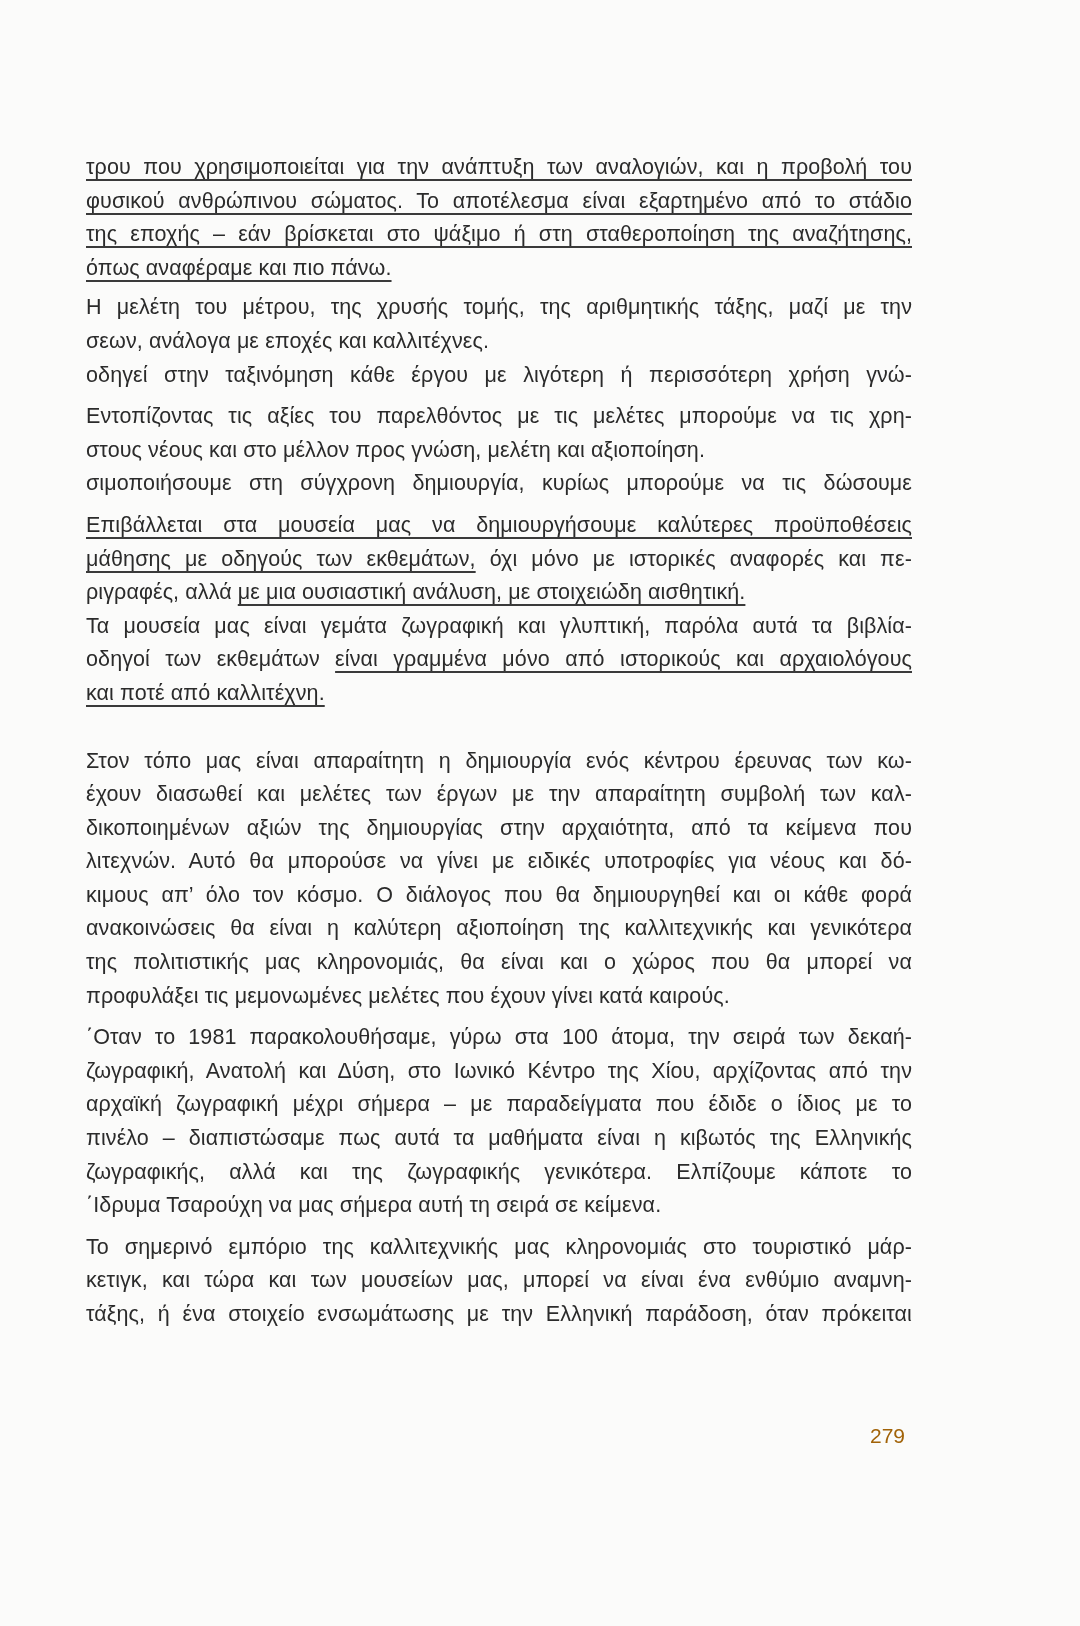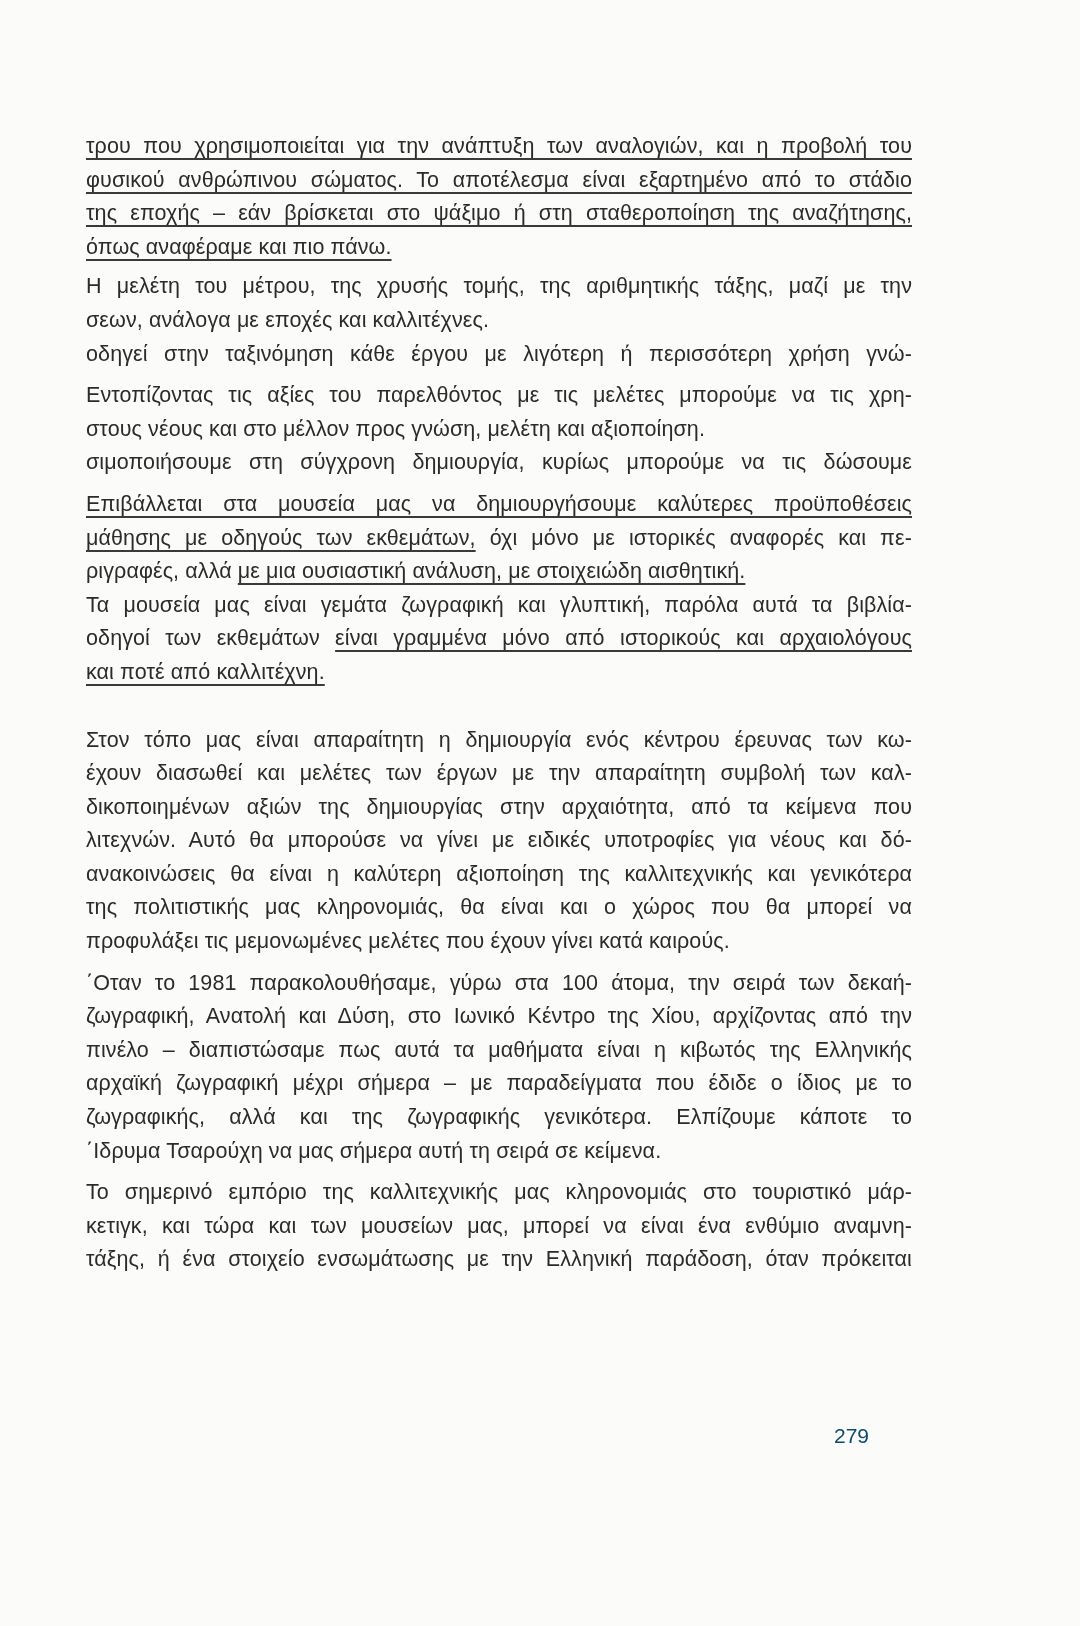--- a/index.html
+++ b/index.html
@@ -7,21 +7,21 @@
     width: 1080px; height: 1626px;
     background: #fbfbfa;
     position: relative;
     overflow: hidden;
     font-family: "Liberation Sans", sans-serif;
     color: #2b2b2b;
   }
   .page {
     position: absolute;
     left: 86px;
-    top: 130px;
+    top: 151px;
     width: 826px;
   }
   .line {
     display: block;
     font-size: 21.5px;
     line-height: 33.6px;
     height: 33.6px;
     white-space: nowrap;
     letter-spacing: 0.1px;
   }
@@ -33,24 +33,24 @@
     text-decoration: underline;
     text-decoration-thickness: 1.5px;
     text-underline-offset: 5px;
     text-decoration-color: #3a3a3a;
   }
   .gap-s { height: 6px; }
   .gap-m { height: 8px; }
   .gap-l { height: 34px; }
   .page-number {
     position: absolute;
-    left: 834px;
+    left: 870px;
     top: 1424px;
     font-size: 21px;
-    color: #0c4a6e;
+    color: #a16207;
   }
 </style>
 </head>
 <body>
 
 <div class="page">
   <div>
       <span class="line just"><span class="u">τρου που χρησιμοποιείται για την ανάπτυξη των αναλογιών, και η προβολή του</span></span>
       <span class="line just"><span class="u">φυσικού ανθρώπινου σώματος. Το αποτέλεσμα είναι εξαρτημένο από το στάδιο</span></span>
       <span class="line just"><span class="u">της εποχής  – εάν βρίσκεται στο ψάξιμο ή στη σταθεροποίηση της αναζήτησης,</span></span>
@@ -76,30 +76,31 @@
       <span class="line just"><span>Τα μουσεία μας είναι γεμάτα ζωγραφική και γλυπτική, παρόλα αυτά τα βιβλία-</span></span>
       <span class="line just"><span>οδηγοί των εκθεμάτων </span><span class="u">είναι γραμμένα μόνο από ιστορικούς και αρχαιολόγους</span></span>
       <span class="line"><span class="u">και ποτέ από καλλιτέχνη.</span></span>
     </div>
   <div class="gap-l"></div>
   <div>
       <span class="line just"><span>Στον τόπο μας είναι απαραίτητη η δημιουργία ενός κέντρου έρευνας των κω-</span></span>
       <span class="line just"><span>έχουν διασωθεί και μελέτες των έργων με την απαραίτητη συμβολή των καλ-</span></span>
       <span class="line just"><span>δικοποιημένων αξιών της δημιουργίας στην αρχαιότητα, από τα κείμενα που</span></span>
       <span class="line just"><span>λιτεχνών. Αυτό θα μπορούσε να γίνει με ειδικές υποτροφίες για νέους και δό-</span></span>
+      <span class="line just"><span>κιμους απ’ όλο τον κόσμο. Ο διάλογος που θα δημιουργηθεί και οι κάθε φορά</span></span>
       <span class="line just"><span>ανακοινώσεις θα είναι η καλύτερη αξιοποίηση της καλλιτεχνικής και γενικότερα</span></span>
       <span class="line just"><span>της πολιτιστικής μας κληρονομιάς, θα είναι και ο χώρος που θα μπορεί να</span></span>
       <span class="line"><span>προφυλάξει τις μεμονωμένες μελέτες που έχουν γίνει κατά καιρούς.</span></span>
     </div>
   <div class="gap-m"></div>
   <div>
       <span class="line just"><span>΄Οταν το 1981 παρακολουθήσαμε, γύρω στα 100 άτομα, την σειρά των δεκαή-</span></span>
       <span class="line just"><span>ζωγραφική, Ανατολή και Δύση, στο Ιωνικό Κέντρο της Χίου, αρχίζοντας από την</span></span>
+      <span class="line just"><span>αρχαϊκή ζωγραφική μέχρι σήμερα  – με παραδείγματα που έδιδε ο ίδιος με το</span></span>
       <span class="line just"><span>πινέλο –  διαπιστώσαμε πως αυτά τα μαθήματα είναι η κιβωτός της Ελληνικής</span></span>
-      <span class="line just"><span>αρχαϊκή ζωγραφική μέχρι σήμερα  – με παραδείγματα που έδιδε ο ίδιος με το</span></span>
       <span class="line just"><span>ζωγραφικής, αλλά και της ζωγραφικής γενικότερα. Ελπίζουμε κάποτε το</span></span>
       <span class="line"><span>΄Ιδρυμα Τσαρούχη να μας σήμερα αυτή τη σειρά σε κείμενα.</span></span>
     </div>
   <div class="gap-m"></div>
   <div>
       <span class="line just"><span>Το σημερινό εμπόριο της καλλιτεχνικής μας κληρονομιάς στο τουριστικό μάρ-</span></span>
       <span class="line just"><span>κετιγκ, και τώρα και των μουσείων μας, μπορεί να είναι ένα ενθύμιο αναμνη-</span></span>
       <span class="line just"><span>τάξης, ή ένα στοιχείο ενσωμάτωσης με την Ελληνική παράδοση, όταν πρόκειται</span></span>
     </div>
 </div>

